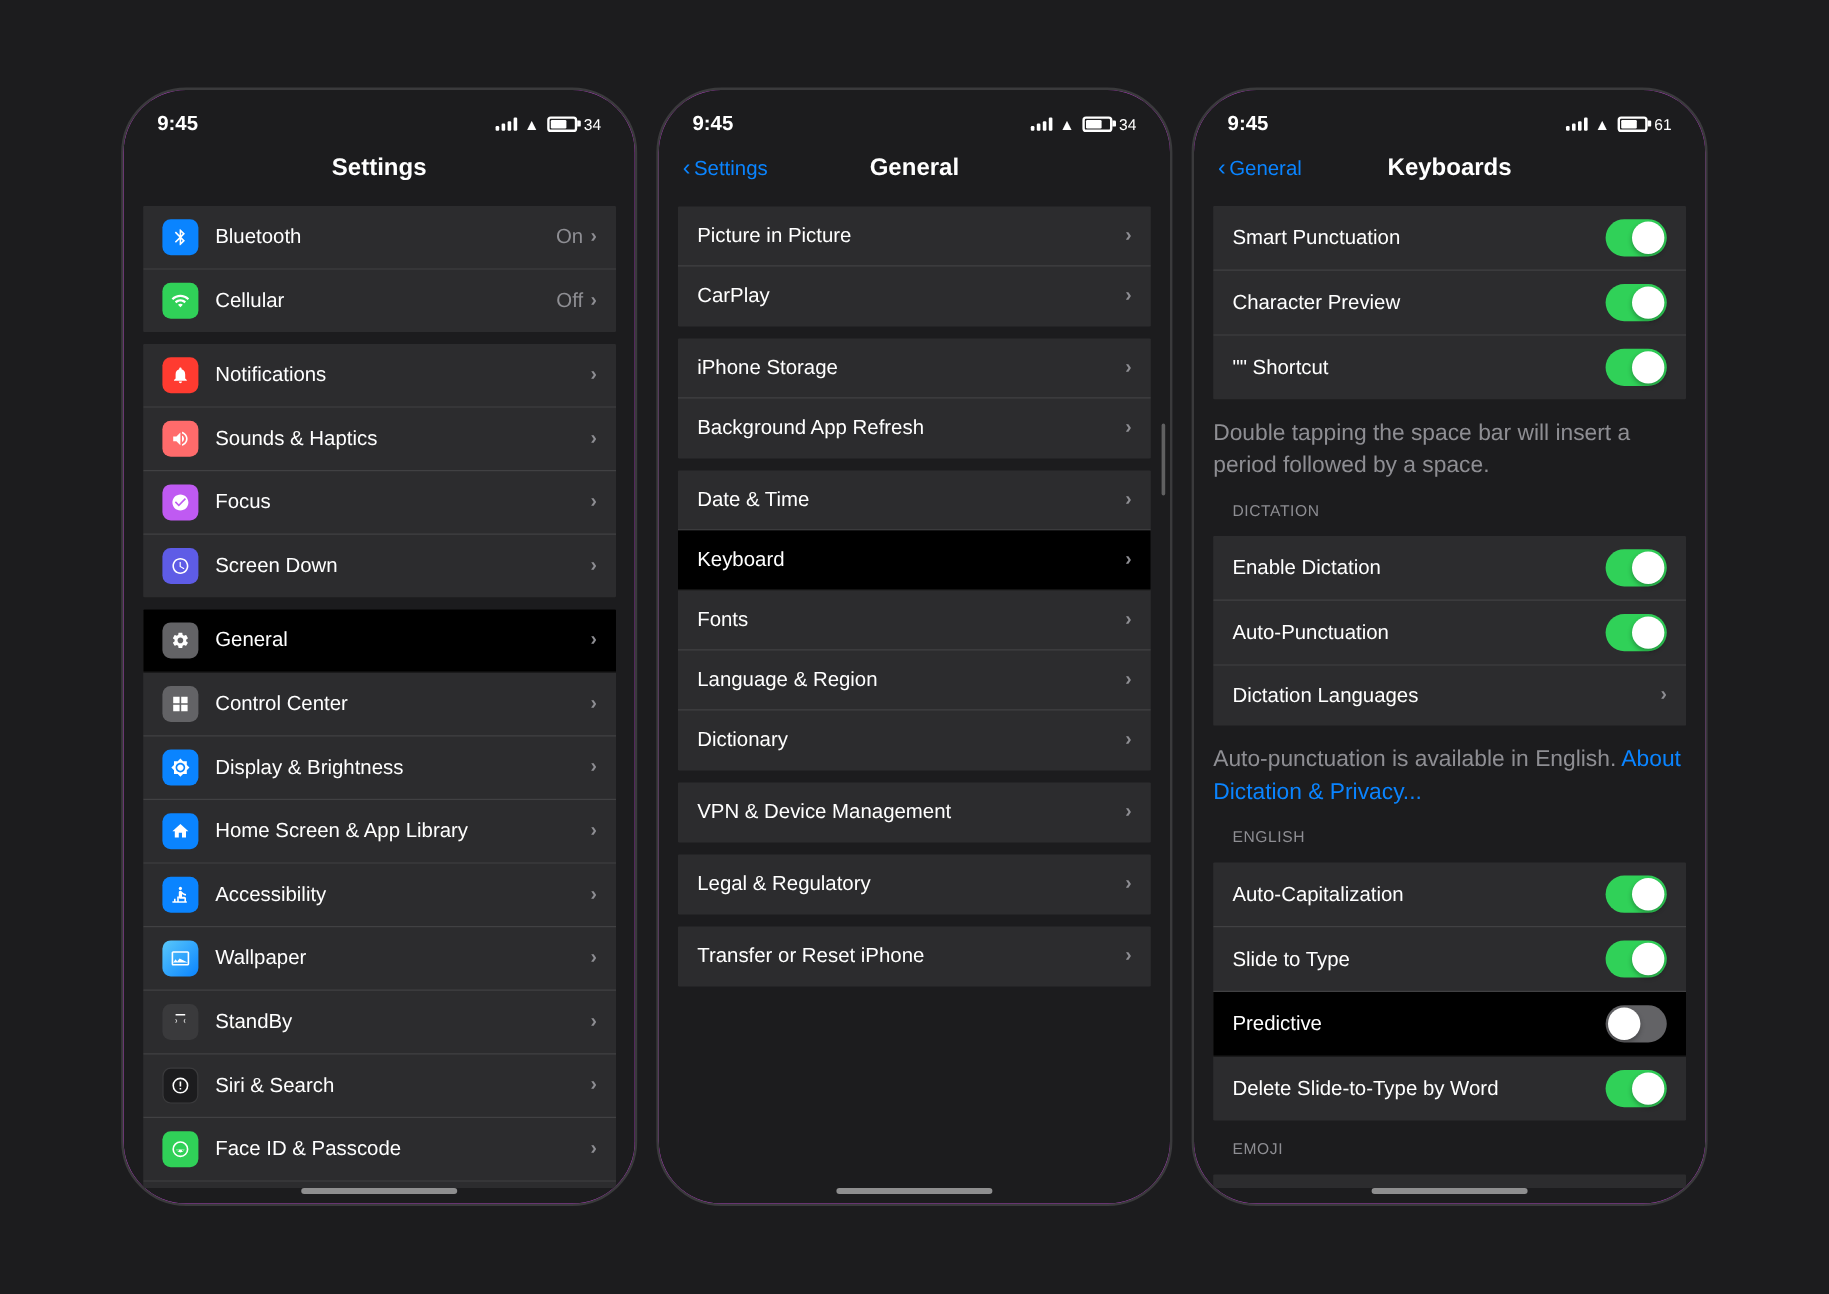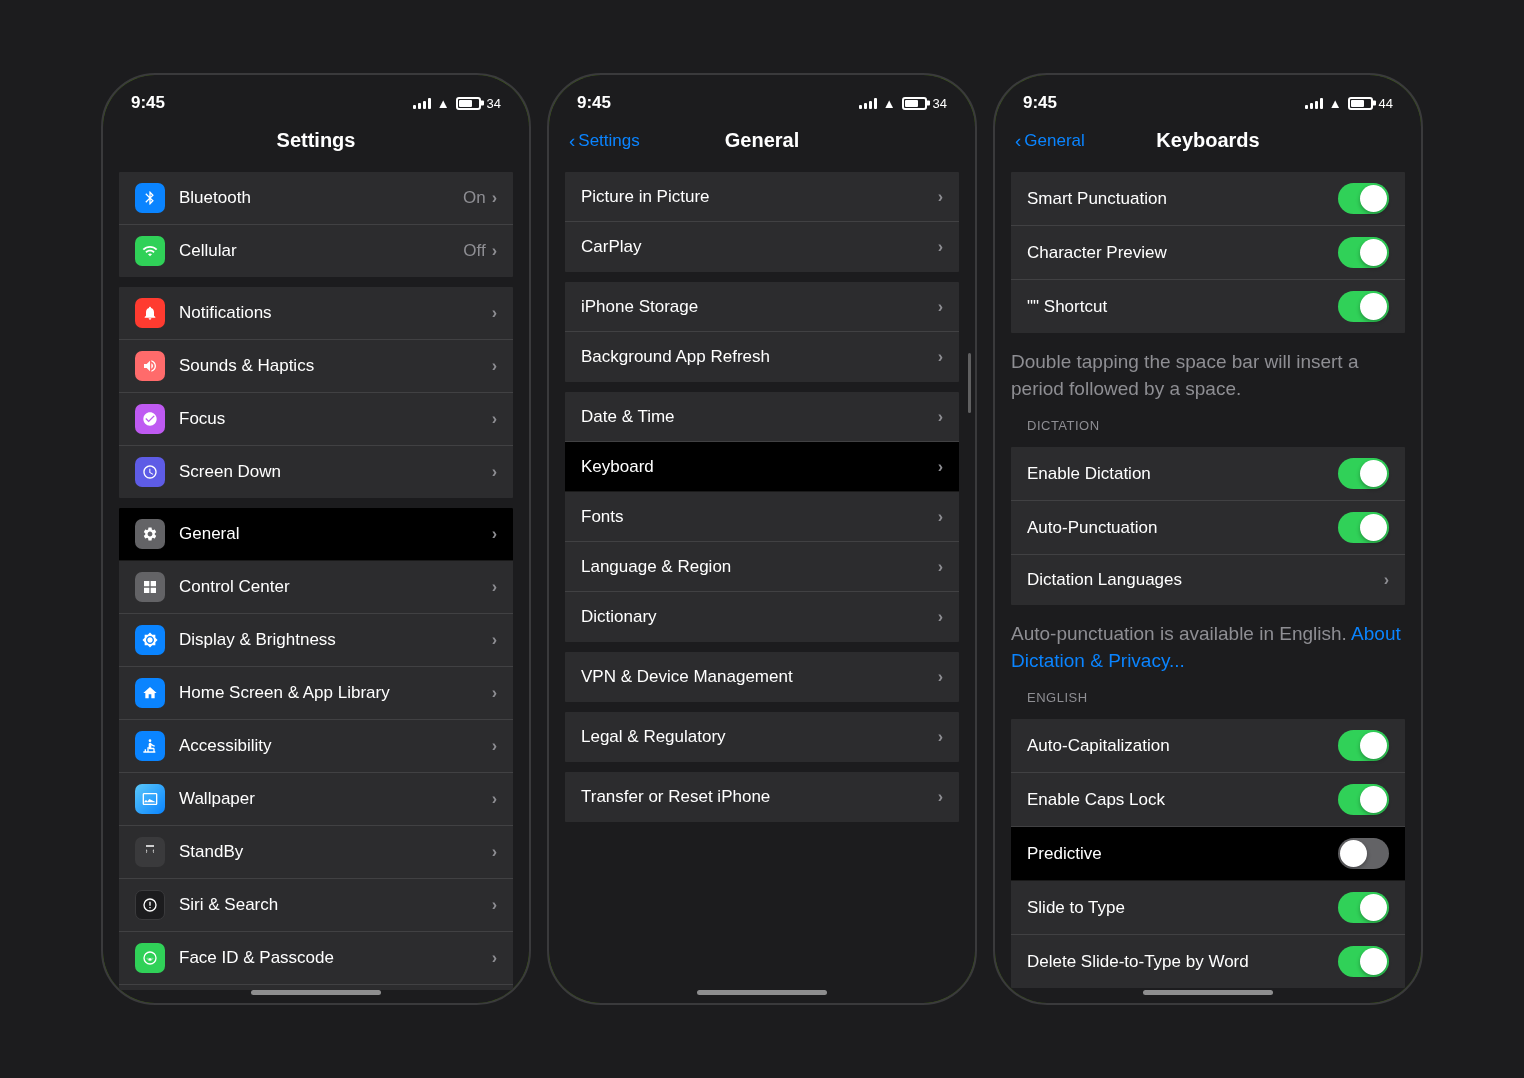--- a/index.html
+++ b/index.html
@@ -17,21 +17,21 @@
     .phones-container {
       display: flex;
       gap: 0px;
       align-items: flex-start;
       padding: 20px;
     }
 
     .phone {
       width: 430px;
       height: 932px;
-      background: #4d7c0f;
+      background: #d946ef;
       border-radius: 54px;
       overflow: hidden;
       position: relative;
       border: 2px solid #3a3a3c;
       margin: 0 8px;
     }
 
     .phone-screen {
       width: 100%;
       height: 100%;
@@ -585,21 +585,21 @@
           <div class="signal-bars">
             <span></span>
               <span></span>
               <span></span>
               <span></span>
           </div>
           <span class="wifi-icon">▲</span>
           <div class="battery-icon">
             <div class="battery-fill"></div>
           </div>
-          <span style="font-size:13px;color:#fff;">44</span>
+          <span style="font-size:13px;color:#fff;">61</span>
         </div>
       </div>
 
       <div class="nav-bar">
         <div class="nav-back">
           <span class="nav-back-chevron">‹</span>
           <span>General</span>
         </div>
         <span class="nav-title">Keyboards</span>
       </div>
@@ -656,38 +656,32 @@
 
         <div class="section-header">ENGLISH</div>
         <div class="section-group">
           <div class="settings-row">
             <span class="row-label">Auto-Capitalization</span>
             <div class="toggle on">
               <div class="toggle-thumb"></div>
             </div>
           </div>
           <div class="settings-row">
-            <span class="row-label">Enable Caps Lock</span>
+            <span class="row-label">Slide to Type</span>
             <div class="toggle on">
               <div class="toggle-thumb"></div>
             </div>
           </div>
           <div class="settings-row selected">
             <span class="row-label">Predictive</span>
             <div class="toggle off">
               <div class="toggle-thumb"></div>
             </div>
           </div>
           <div class="settings-row">
-            <span class="row-label">Slide to Type</span>
-            <div class="toggle on">
-              <div class="toggle-thumb"></div>
-            </div>
-          </div>
-          <div class="settings-row">
             <span class="row-label">Delete Slide-to-Type by Word</span>
             <div class="toggle on">
               <div class="toggle-thumb"></div>
             </div>
           </div>
         </div>
 
         <div class="section-header">EMOJI</div>
         <div class="section-group">
           <div class="settings-row">

